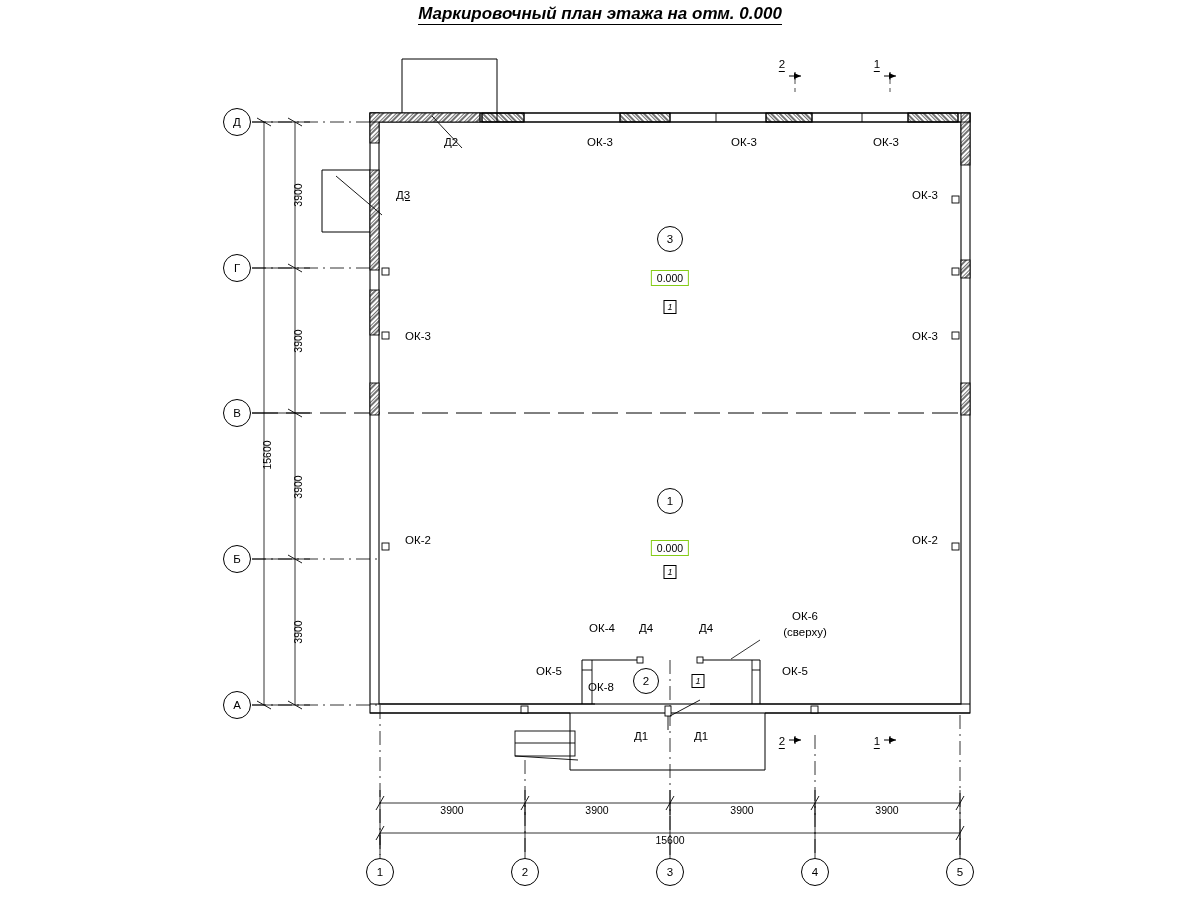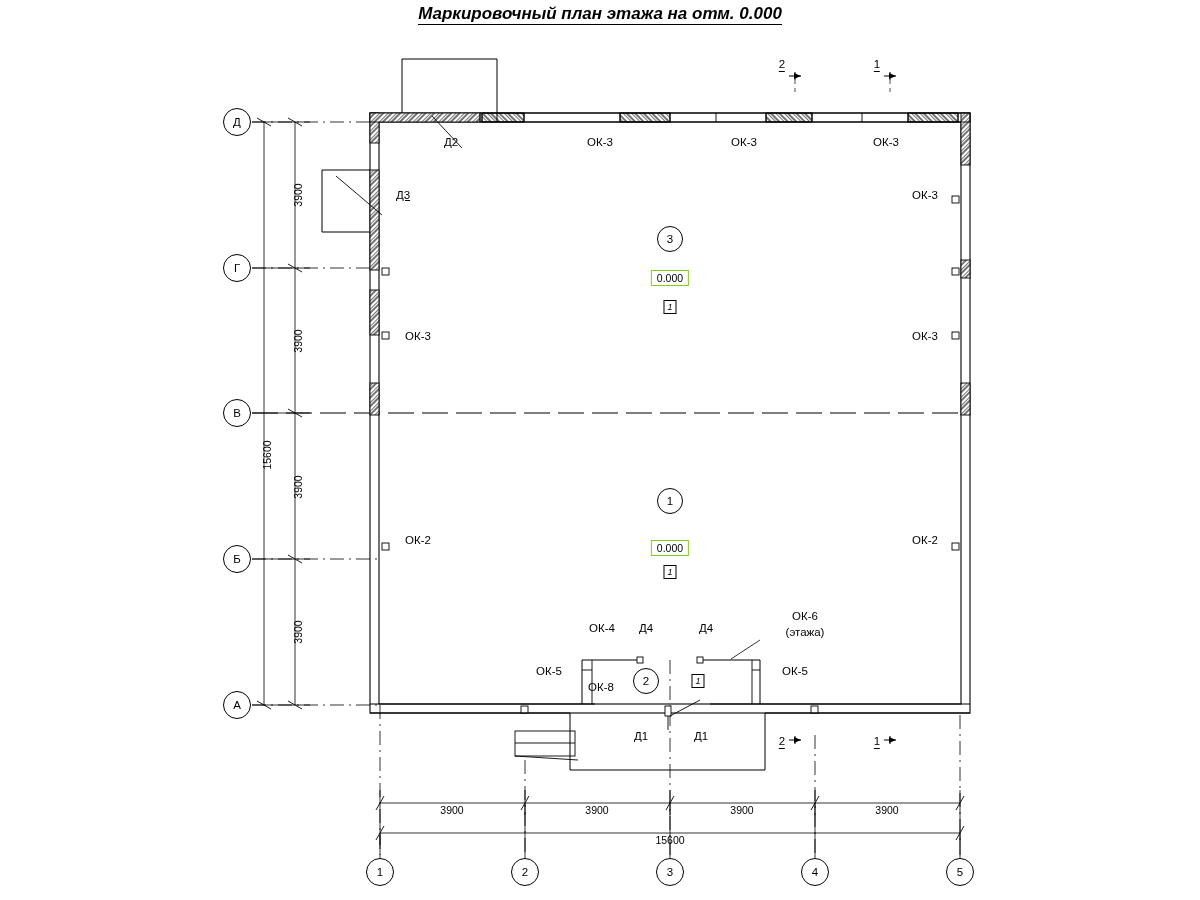--- a/index.html
+++ b/index.html
@@ -340,21 +340,21 @@
 <div class="lbl c" style="left:925px;top:189px;">ОК-3</div>
 <div class="lbl c" style="left:925px;top:330px;">ОК-3</div>
 <div class="lbl c" style="left:418px;top:330px;">ОК-3</div>
 <div class="lbl c" style="left:418px;top:534px;">ОК-2</div>
 <div class="lbl c" style="left:925px;top:534px;">ОК-2</div>
 <div class="lbl c" style="left:602px;top:622px;">ОК-4</div>
 <div class="lbl c" style="left:549px;top:665px;">ОК-5</div>
 <div class="lbl c" style="left:795px;top:665px;">ОК-5</div>
 <div class="lbl c" style="left:601px;top:681px;">ОК-8</div>
 <div class="lbl c" style="left:805px;top:610px;">ОК-6</div>
-<div class="lbl c" style="left:805px;top:626px;">(этажа)</div>
+<div class="lbl c" style="left:805px;top:626px;">(сверху)</div>
 
 <div class="lbl c" style="left:451px;top:136px;">Д2</div>
 <div class="lbl c" style="left:403px;top:189px;text-decoration:underline;">Д3</div>
 <div class="lbl c" style="left:646px;top:622px;">Д4</div>
 <div class="lbl c" style="left:706px;top:622px;">Д4</div>
 <div class="lbl c" style="left:641px;top:730px;">Д1</div>
 <div class="lbl c" style="left:701px;top:730px;">Д1</div>
 
 <div class="roomcircle" style="left:670px;top:239px;">
     <span>3</span>

